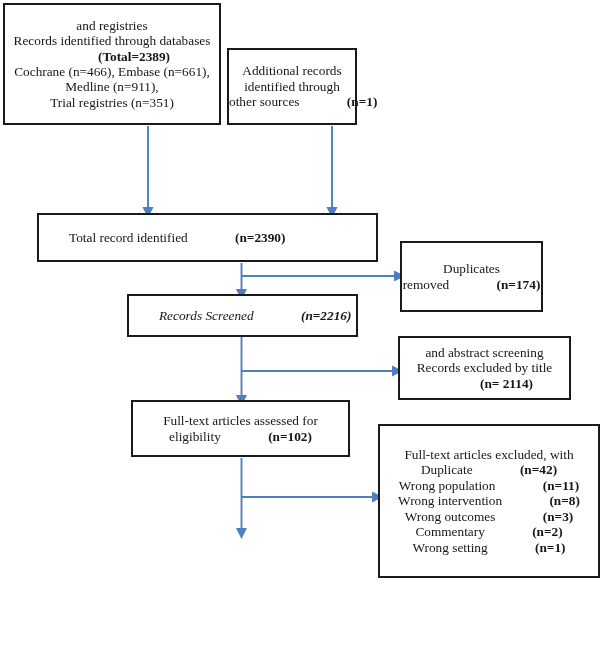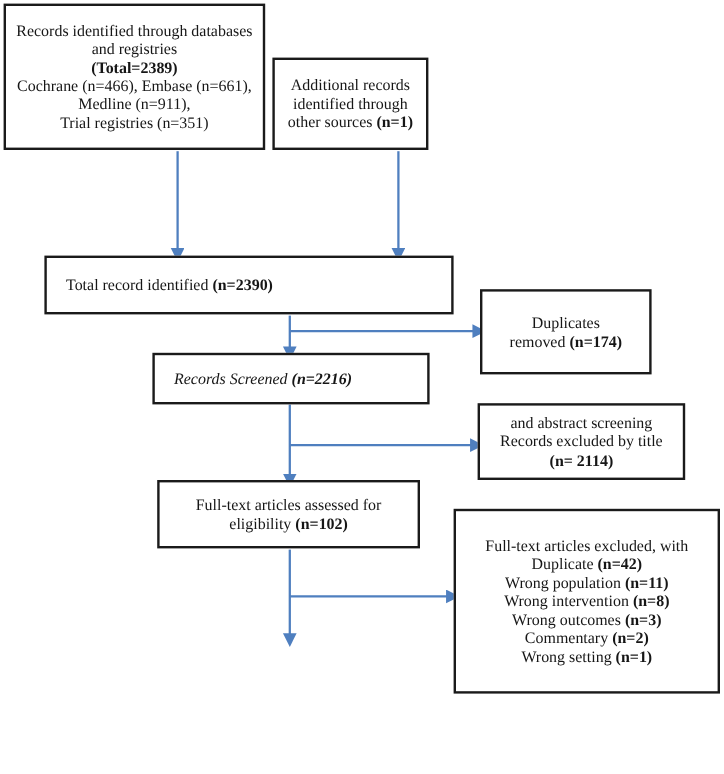--- a/index.html
+++ b/index.html
@@ -12,23 +12,23 @@
   #diagram{position:absolute;left:0;top:0;width:603px;height:645px;}
   .box{
     position:absolute;box-sizing:border-box;
     border:2px solid #1a1a1a;background:#ffffff;
     display:flex;align-items:center;justify-content:center;
     text-align:center;line-height:1.16;font-size:13.3px;
     z-index:3;
   }
   .box .inner{width:100%;padding:0 4px;}
   .box.left-align{justify-content:flex-start;text-align:left;}
-  .box.left-align .inner{padding-left:16px;}
+  .box.left-align .inner{padding-left:30px;}
   .ln{font-size:13.3px;white-space:nowrap;}
-  b{font-weight:bold;}
+  b{font-weight:bold;margin-left:44px;}
   svg.arrows{position:absolute;left:0;top:0;width:603px;height:645px;z-index:1;}
 </style>
 </head>
 <body>
 
 <div id="diagram">
 
   <svg class="arrows" viewBox="0 0 603 645" xmlns="http://www.w3.org/2000/svg">
     <defs>
       <marker id="ah" markerWidth="9" markerHeight="9" refX="1.2" refY="3" orient="auto" markerUnits="strokeWidth">
@@ -42,22 +42,22 @@
       <line x1="241.5" y1="276" x2="396" y2="276"></line>
       <line x1="241.5" y1="337" x2="241.5" y2="397"></line>
       <line x1="241.5" y1="371" x2="394" y2="371"></line>
       <line x1="241.5" y1="458" x2="241.5" y2="530"></line>
       <line x1="241.5" y1="497" x2="374" y2="497"></line>
     </g>
   </svg>
 
   <div class="box" style="left:3px;top:3px;width:218px;height:122px;">
     <div class="inner">
+        <div class="ln">and registries</div>
         <div class="ln">Records identified through databases</div>
-        <div class="ln">and registries</div>
         <div class="ln"><b>(Total=2389)</b></div>
         <div class="ln">Cochrane (n=466), Embase (n=661),</div>
         <div class="ln">Medline (n=911),</div>
         <div class="ln">Trial registries (n=351)</div>
       </div>
   </div>
 
   <div class="box" style="left:227px;top:48px;width:130px;height:77px;">
     <div class="inner">
         <div class="ln">Additional records</div>

